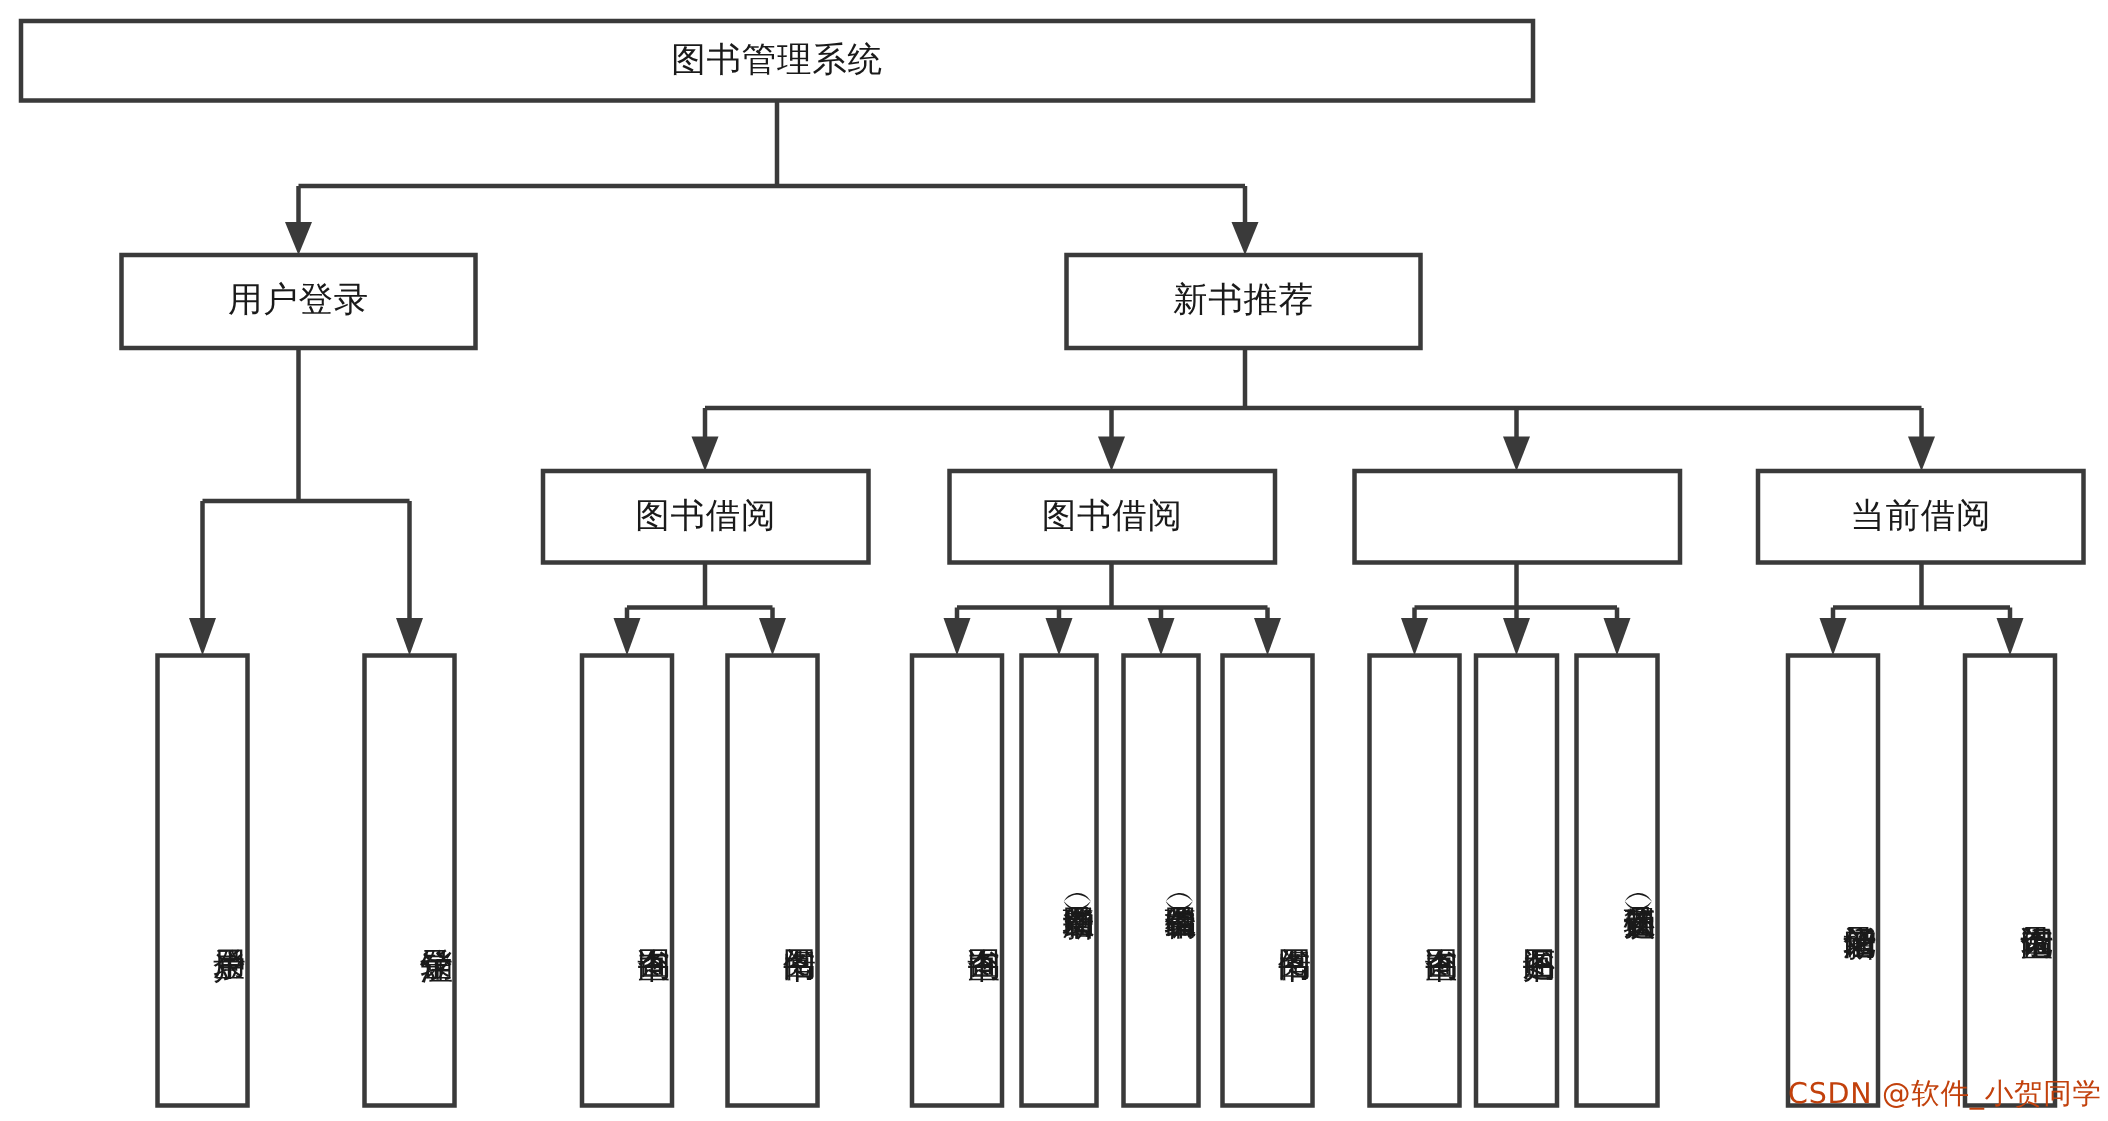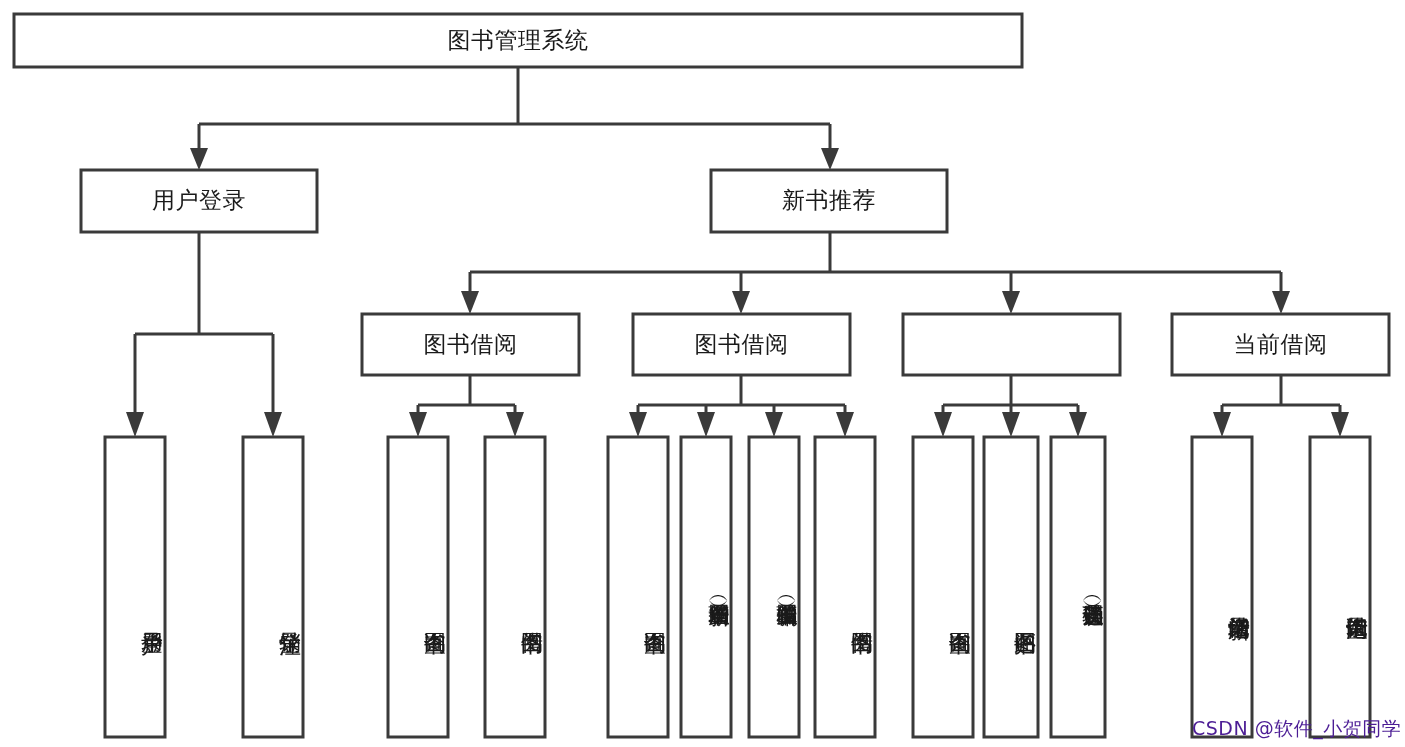--- a/index.html
+++ b/index.html
@@ -62,21 +62,21 @@
     color: #1a1a1a;
     font-size: 22px;
     line-height: 1.16;
     writing-mode: vertical-rl;
     text-orientation: upright;
     white-space: nowrap;
     pointer-events: none;
   }
   .watermark {
     position: absolute;
-    color: #4c1d95;
+    color: #c2410c;
     font-size: 19px;
     white-space: nowrap;
     letter-spacing: 0.5px;
   }
 </style>
 </head>
 <body>
 
 <div id="diagram-root">
 

